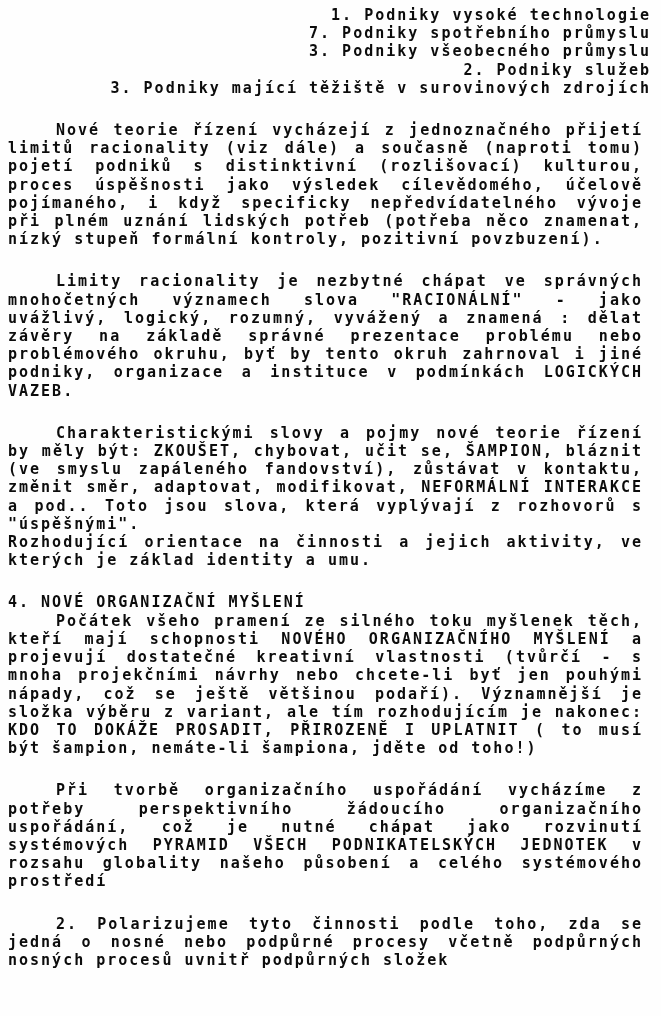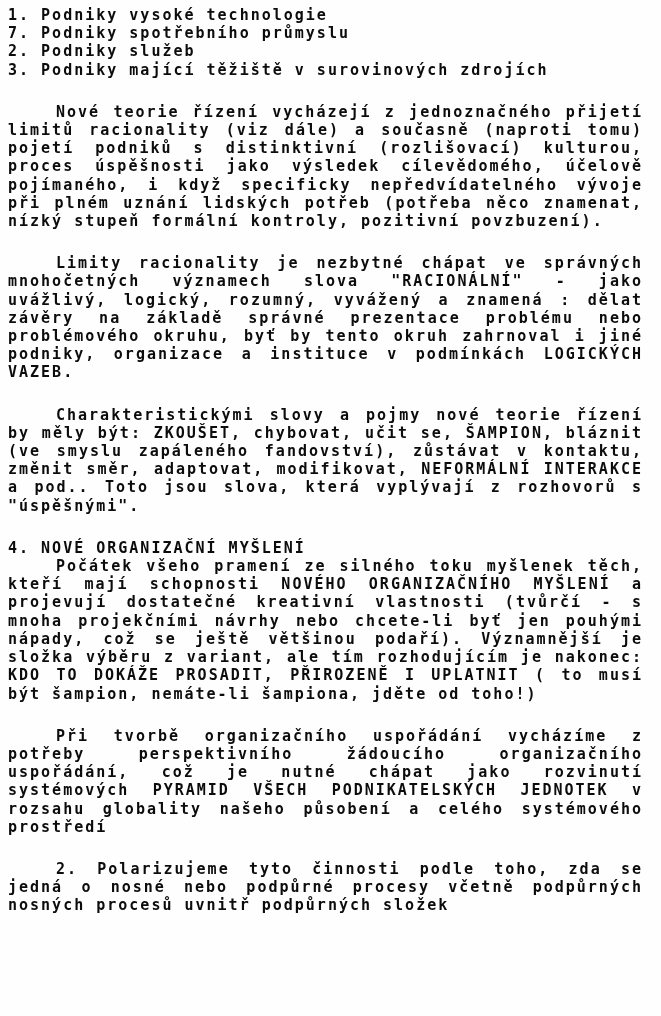--- a/index.html
+++ b/index.html
@@ -21,20 +21,21 @@
     line-height: 18.2px;
     overflow: hidden;
   }
   .intro-list {
     list-style: none;
     margin: 0;
     padding: 0;
   }
   .intro-list li {
     white-space: nowrap;
+    text-align: right;
   }
   .para {
     margin: 24px 8px 0 0;
     text-align: justify;
   }
   .indent {
     text-indent: 48px;
   }
   .no-gap {
     margin-top: 0;
@@ -45,30 +46,32 @@
   }
 </style>
 </head>
 <body>
 
 <div class="page">
 
   <ul class="intro-list">
     <li>1. Podniky vysoké technologie</li>
     <li>7. Podniky spotřebního průmyslu</li>
+    <li>3. Podniky všeobecného průmyslu</li>
     <li>2. Podniky služeb</li>
     <li>3. Podniky mající těžiště v surovinových zdrojích</li>
   </ul>
 
   <p class="para indent">Nové teorie řízení vycházejí z jednoznačného přijetí limitů racionality (viz dále) a současně (naproti tomu) pojetí podniků s distinktivní (rozlišovací) kulturou, proces úspěšnosti jako výsledek cílevědomého, účelově pojímaného, i když specificky nepředvídatelného vývoje při plném uznání lidských potřeb (potřeba něco znamenat, nízký stupeň formální kontroly, pozitivní povzbuzení).</p>
 
   <p class="para indent">Limity racionality je nezbytné chápat ve správných mnohočetných významech slova "RACIONÁLNÍ" - jako uvážlivý, logický, rozumný, vyvážený a znamená : dělat závěry na základě správné prezentace problému nebo problémového okruhu, byť by tento okruh zahrnoval i jiné podniky, organizace a instituce v podmínkách LOGICKÝCH VAZEB.</p>
 
   <p class="para indent">Charakteristickými slovy a pojmy nové teorie řízení by měly být: ZKOUŠET, chybovat, učit se, ŠAMPION, bláznit (ve smyslu zapáleného fandovství), zůstávat v kontaktu, změnit směr, adaptovat, modifikovat, NEFORMÁLNÍ INTERAKCE a pod.. Toto jsou slova, která vyplývají z rozhovorů s "úspěšnými".</p>
 
+  <p class="para no-gap">Rozhodující orientace na činnosti a jejich aktivity, ve kterých je základ identity a umu.</p>
 
   <h2 class="heading" style="font-size:inherit; font-weight:bold;">4. NOVÉ ORGANIZAČNÍ MYŠLENÍ</h2>
 
   <p class="para indent no-gap">Počátek všeho pramení ze silného toku myšlenek těch, kteří mají schopnosti NOVÉHO ORGANIZAČNÍHO MYŠLENÍ a projevují dostatečné kreativní vlastnosti (tvůrčí - s mnoha projekčními návrhy nebo chcete-li byť jen pouhými nápady, což se ještě většinou podaří). Významnější je složka výběru z variant, ale tím rozhodujícím je nakonec: KDO TO DOKÁŽE PROSADIT, PŘIROZENĚ I UPLATNIT ( to musí být šampion, nemáte-li šampiona, jděte od toho!)</p>
 
   <p class="para indent">Při tvorbě organizačního uspořádání vycházíme z potřeby perspektivního žádoucího organizačního uspořádání, což je nutné chápat jako rozvinutí systémových PYRAMID VŠECH PODNIKATELSKÝCH JEDNOTEK v rozsahu globality našeho působení a celého systémového prostředí</p>
 
 
   <p class="para indent">2. Polarizujeme tyto činnosti podle toho, zda se jedná o nosné nebo podpůrné procesy včetně podpůrných nosných procesů uvnitř podpůrných složek</p>
 

